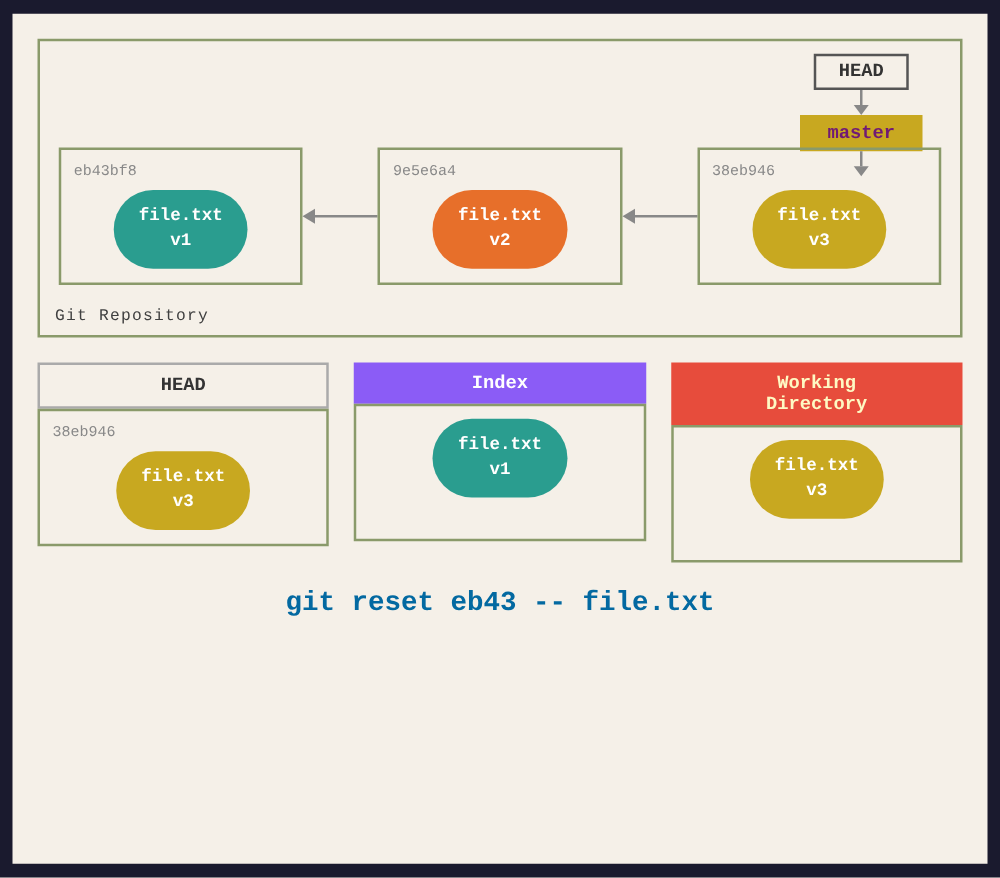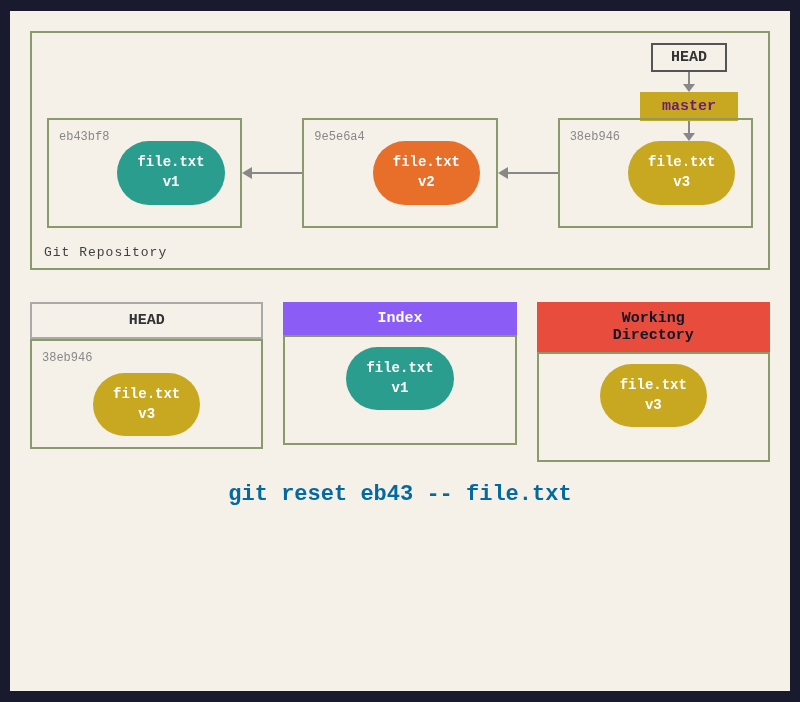--- a/index.html
+++ b/index.html
@@ -14,21 +14,21 @@
       font-family: 'Courier New', monospace;
     }
 
     .main-container {
       background: #f5f0e8;
       width: 780px;
       min-height: 680px;
       padding: 20px;
       display: flex;
       flex-direction: column;
-      gap: 32px;
+      gap: 20px;
     }
 
     
     .git-repo-box {
       border: 2px solid #8a9a6a;
       padding: 15px 15px 10px 15px;
       position: relative;
       display: flex;
       flex-direction: column;
       gap: 10px;
@@ -101,21 +101,21 @@
       align-items: center;
       justify-content: space-between;
       padding: 10px 0 30px 0;
       position: relative;
     }
 
     .commit-box {
       border: 2px solid #8a9a6a;
       padding: 10px;
       display: flex;
-      flex-direction: row;
+      flex-direction: column;
       align-items: center;
       gap: 8px;
       width: 200px;
       min-height: 110px;
       position: relative;
     }
 
     .commit-hash {
       color: #888;
       font-size: 12px;
@@ -204,21 +204,21 @@
       color: #333;
     }
 
     .header-teal {
       background: #8b5cf6;
       color: white;
     }
 
     .header-red {
       background: #e74c3c;
-      color: #0f172a;
+      color: #fef9c3;
     }
 
     .bottom-inner-box {
       border: 2px solid #8a9a6a;
       width: 100%;
       padding: 10px;
       display: flex;
       flex-direction: column;
       align-items: center;
       gap: 8px;

